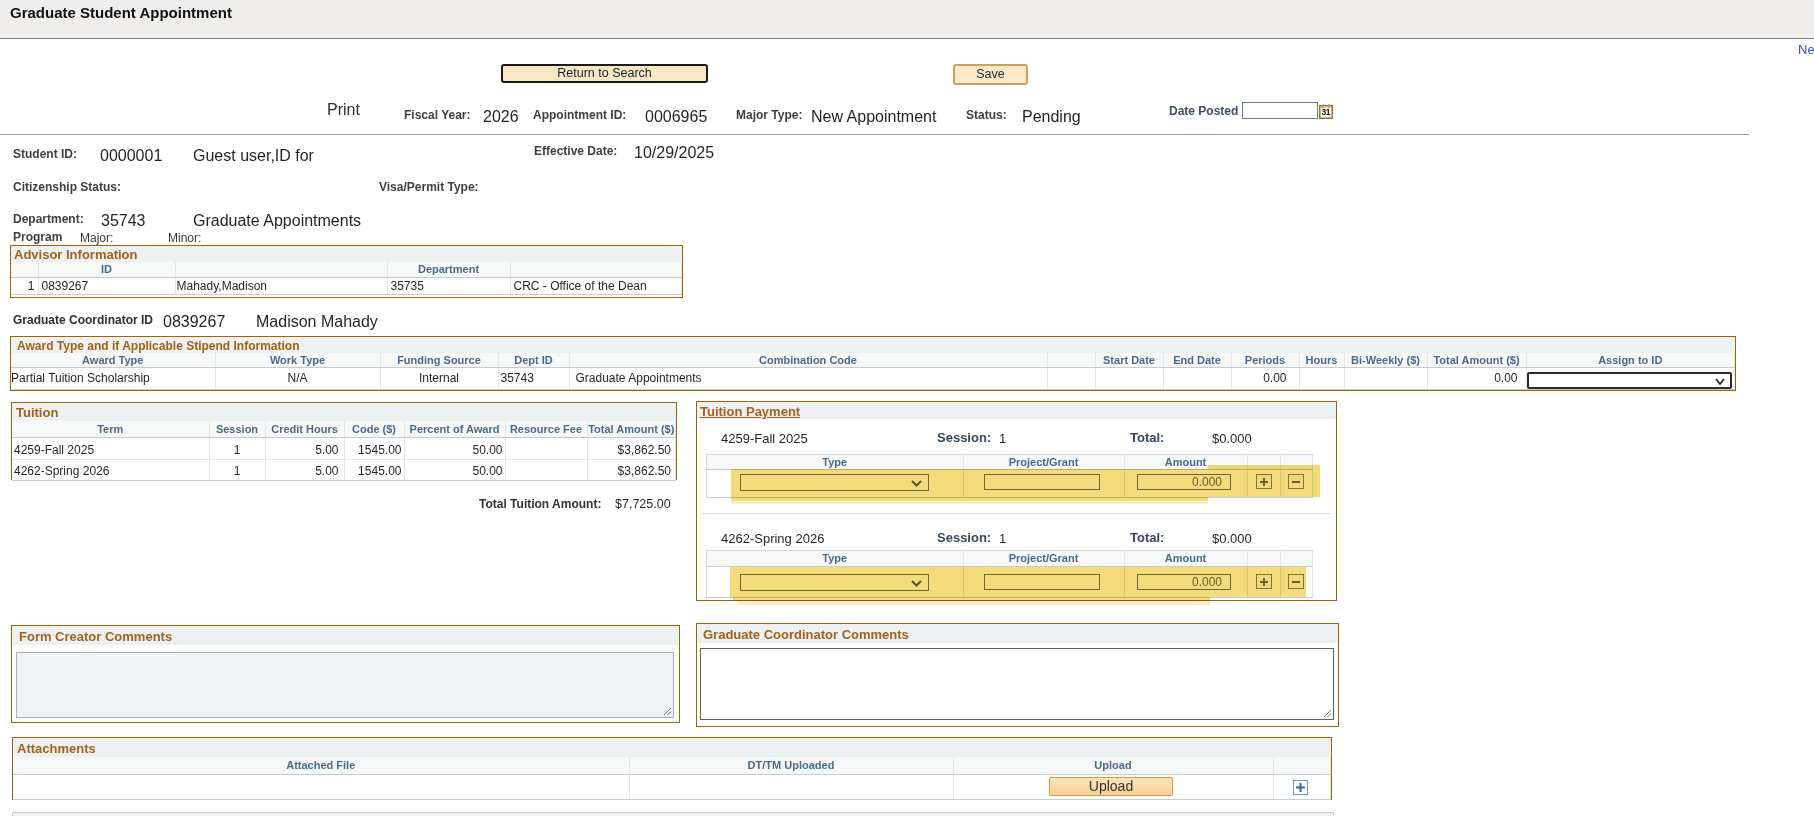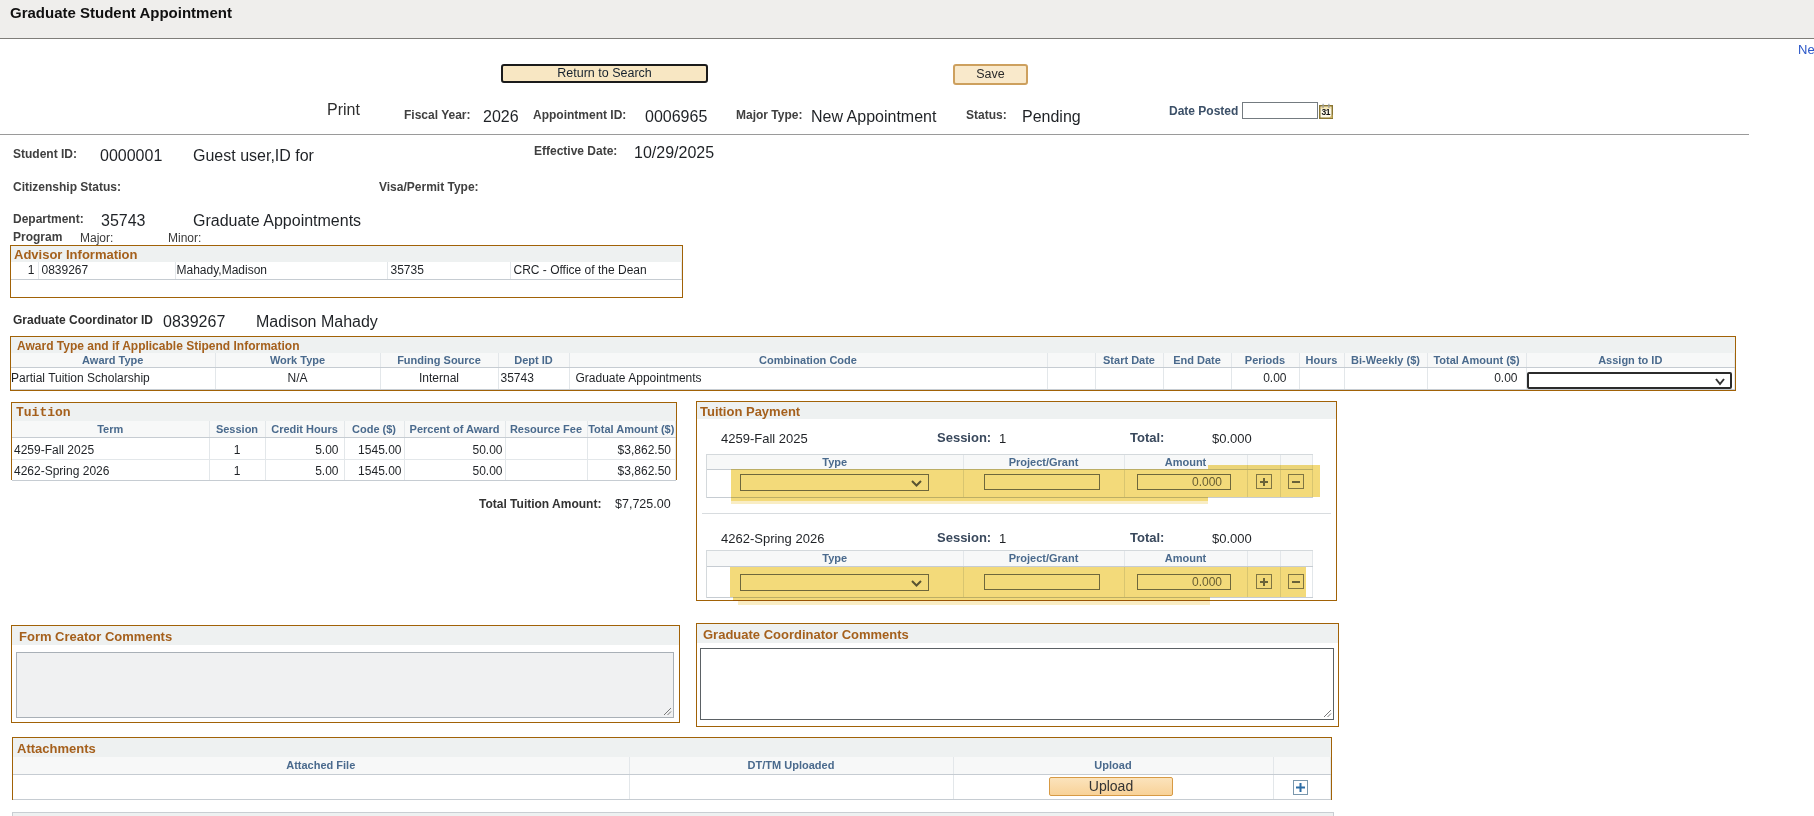--- a/index.html
+++ b/index.html
@@ -70,20 +70,27 @@
   <div class="abs" style="left:0;top:16px;right:0;">
     <table class="grid">
       <colgroup>
           <col style="width:27px">
           <col style="width:137px">
           <col style="width:212px">
           <col style="width:123px">
           <col>
         </colgroup>
       <tbody>
+          <tr style="height:15px;">
+            <th></th>
+            <th>ID</th>
+            <th></th>
+            <th>Department</th>
+            <th></th>
+          </tr>
       <tr style="height:17px;">
         <td style="text-align:right;padding-right:3px;">1</td>
         <td style="padding-left:3px;">0839267</td>
         <td style="padding-left:1px;">Mahady,Madison</td>
         <td style="padding-left:3px;">35735</td>
         <td style="padding-left:3px;">CRC - Office of the Dean</td>
       </tr>
     </tbody>
       </table>
   </div>
@@ -149,21 +156,21 @@
 
 </div>
 
 <div class="abs" style="left:1527px;top:372px;width:205px;height:17px;border:2px solid #2b2b2b;border-radius:2px;background:#fff;">
   <svg style="position:absolute;right:5px;top:4px;" width="10" height="8" viewBox="0 0 10 8">
       <path d="M1 1 L5 6 L9 1" fill="none" stroke="#333" stroke-width="2"></path>
     </svg>
 </div>
 
 <div class="gbox" style="left:11px;top:402px;width:666px;height:78px;">
-  <div class="gtitle" style="height:18px;padding:2px 0 0 4px;font-family:Liberation Mono, monospace;">Tuition</div>
+  <div class="gtitle" style="height:18px;padding:2px 0 0 4px;">Tuition</div>
   <div class="abs" style="left:0;top:18px;right:0;">
     <table class="grid">
       <colgroup>
           <col style="width:197px">
           <col style="width:56px">
           <col style="width:79px">
           <col style="width:60px">
           <col style="width:101px">
           <col style="width:82px">
           <col>
@@ -197,21 +204,21 @@
         <td style="text-align:right;padding-right:4px;border-top:1px solid #e3e7ea;">$3,862.50</td>
       </tr>
     </tbody>
       </table>
   </div>
 </div>
 <div class="abs lbl" style="left:479px;top:497px;font-size:12px;color:#333;">Total Tuition Amount:</div>
 <div class="abs val" style="left:615px;top:497px;font-size:12.5px;">$7,725.00</div>
 
 <div class="gbox" style="left:696px;top:401px;width:641px;height:200px;">
-  <div class="gtitle" style="height:17px;padding:2px 0 0 3px;">Tuition Payment</div>
+  <div class="gtitle" style="height:17px;padding:2px 0 0 3px;text-decoration:underline;">Tuition Payment</div>
 </div>
 
 <div class="abs val" style="left:721px;top:431px;font-size:13px;">4259-Fall 2025</div>
 <div class="abs lbl" style="left:937px;top:430px;font-size:13px;color:#39485c;">Session:</div>
 <div class="abs val" style="left:999px;top:431px;font-size:13px;">1</div>
 <div class="abs lbl" style="left:1130px;top:430px;font-size:13px;color:#39485c;">Total:</div>
 <div class="abs val" style="left:1212px;top:431px;font-size:13px;">$0.000</div>
 
 <div class="abs" style="left:706px;top:454px;width:607px;border-left:1px solid #d4d9dc;border-top:1px solid #d4d9dc;">
   <table class="grid" id="pay1">

